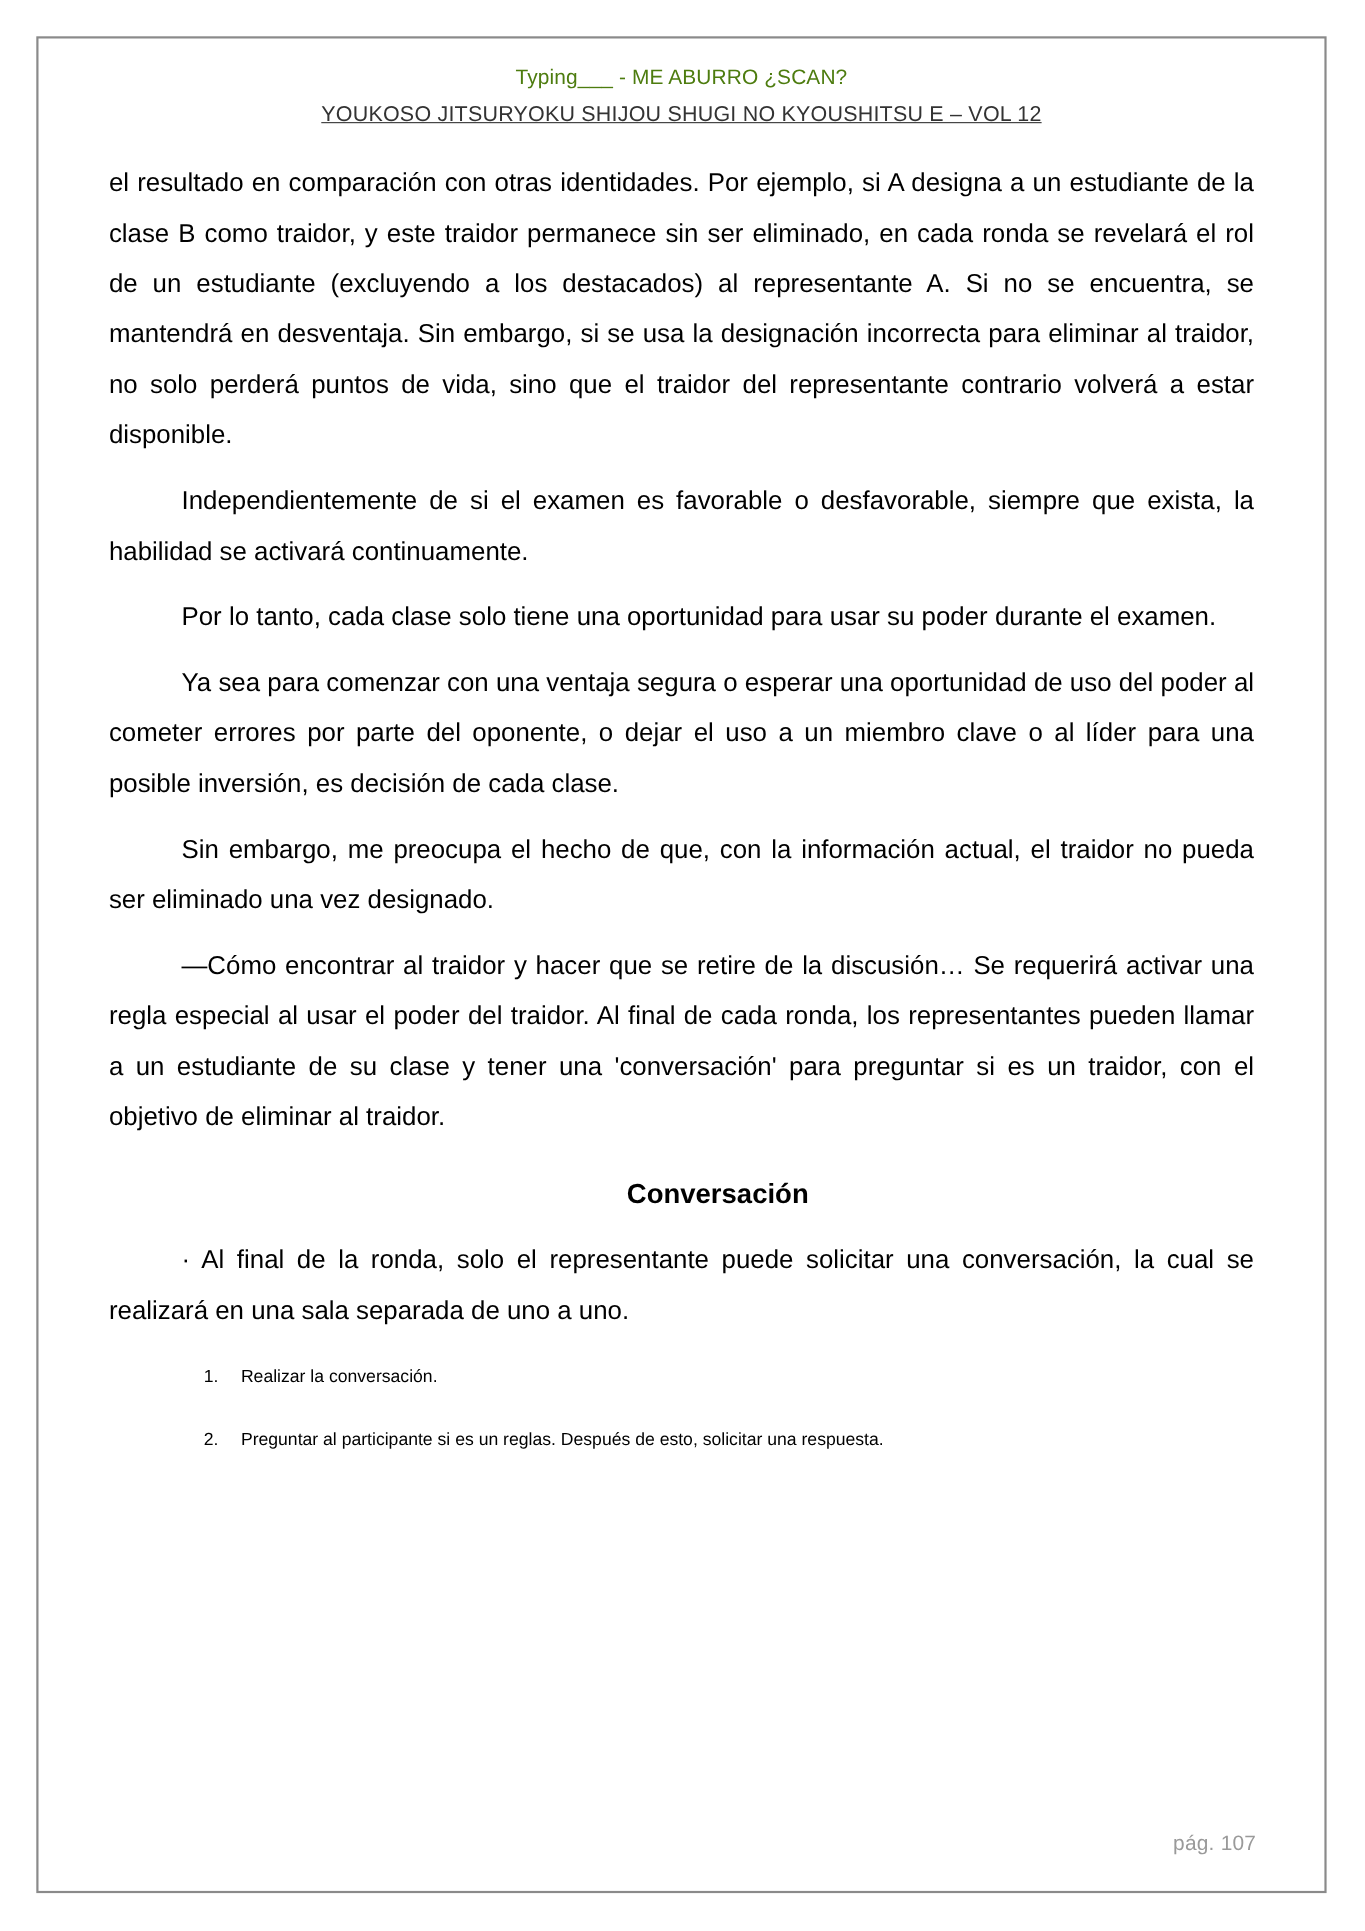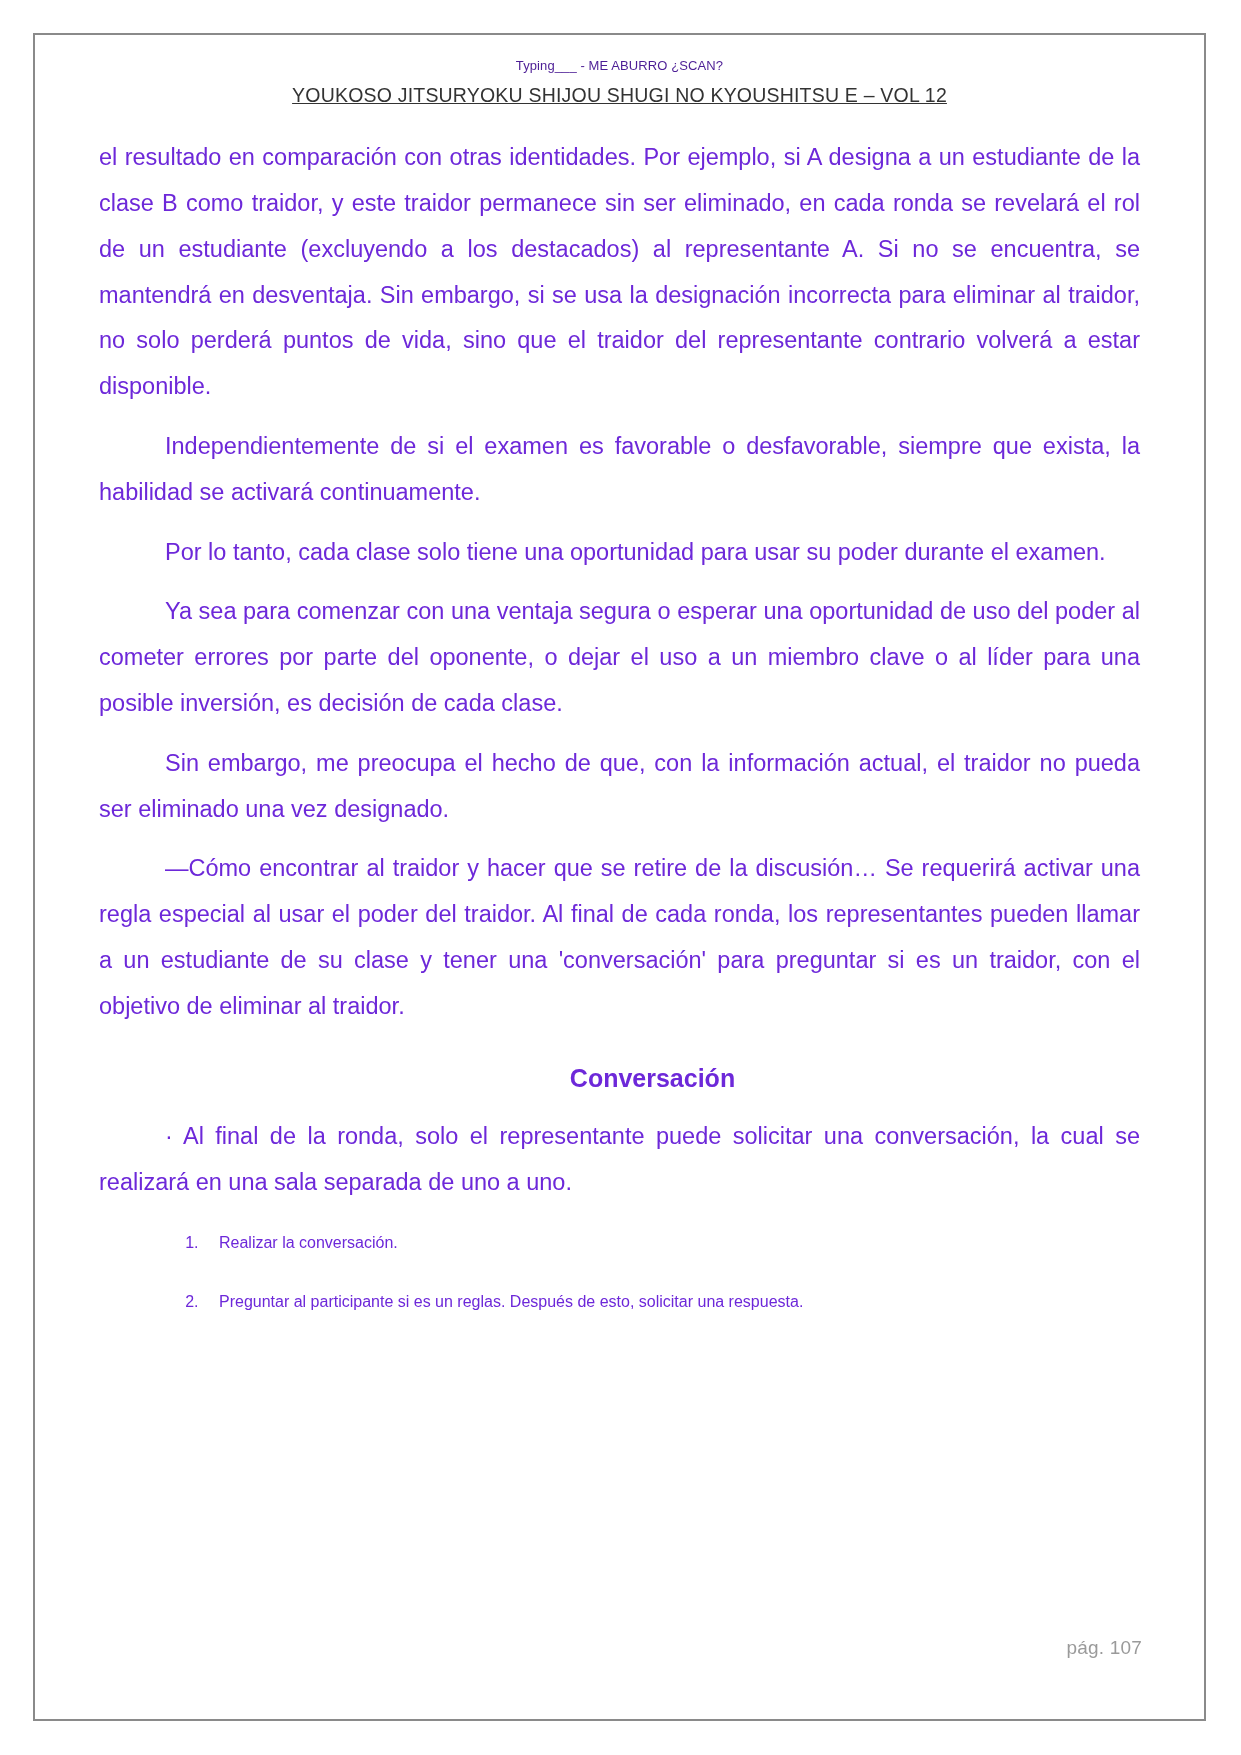--- a/index.html
+++ b/index.html
@@ -32,42 +32,42 @@
     bottom: 0;
     padding: 0;
   }
   
   .header {
     text-align: center;
     margin-top: 22px;
     line-height: 1.45;
   }
   .header-line1 {
-    font-size: 13px;
+    font-size: 19px;
     letter-spacing: 0.1px;
-    color: #4c1d95;
+    color: #4d7c0f;
     white-space: nowrap;
     text-align: center;
   }
   .header-line2 {
     font-size: 19.5px;
     color: #333333;
     letter-spacing: 0.2px;
     white-space: nowrap;
     margin-top: 5px;
     text-decoration: underline;
   }
   
   .content {
     margin: 26px 64px 0 64px;
     font-size: 23.5px;
     line-height: 1.95;
     text-align: justify;
     text-justify: inter-word;
-    color: #6d28d9;
+    color: #000000;
   }
   .para {
     margin: 0 0 14px 0;
     text-align: justify;
     text-justify: inter-word;
   }
   .para.indent {
     text-indent: 66px;
   }
   .para.hang-bullet {
@@ -88,21 +88,21 @@
   ol.numlist li {
     margin-bottom: 28px;
     padding-left: 16px;
     font-size: 16px;
     line-height: 1.9;
     text-align: left;
   }
   .footer {
     position: absolute;
     right: 62px;
-    bottom: 60px;
+    bottom: 31px;
     font-size: 19px;
     color: #9a9a9a;
     text-align: right;
     letter-spacing: 0.2px;
   }
 </style>
 </head>
 <body>
 
 <div class="page">

